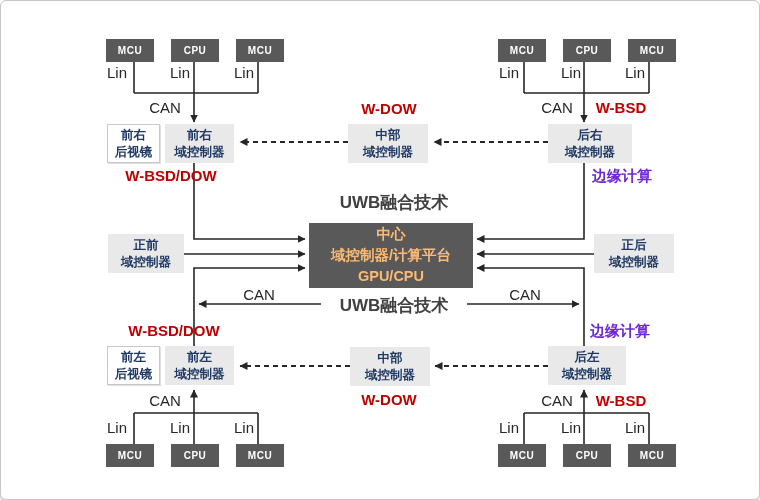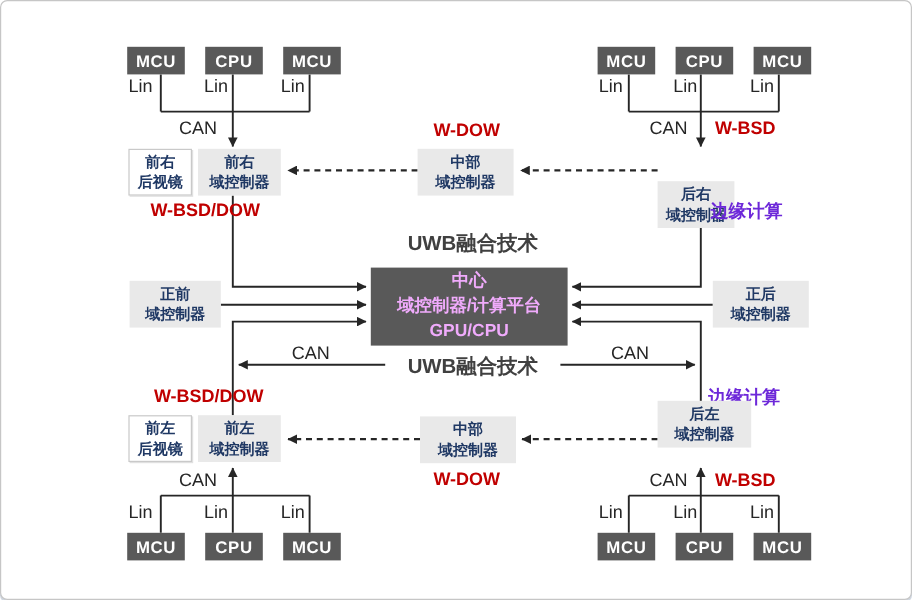--- a/index.html
+++ b/index.html
@@ -6,33 +6,33 @@
   body{font-family:"Liberation Sans","DejaVu Sans",sans-serif;}
   .canvas{
     position:relative;width:758px;height:498px;background:#ffffff;
     border:1px solid #c6c6c6;border-radius:6px;overflow:hidden;
     box-shadow:0 2px 0 rgba(120,140,170,0.35);
   }
   svg.wires{position:absolute;left:0;top:0;width:760px;height:500px;}
   .abs{position:absolute;box-sizing:border-box;}
   .darkbox{
     background:#595959;color:#ffffff;display:flex;align-items:center;justify-content:center;
-    font-size:14px;font-weight:700;letter-spacing:0.5px;
+    font-size:10px;font-weight:700;letter-spacing:0.5px;
   }
   .litebox{
     background:#e9e9e9;color:#1F3864;display:flex;flex-direction:column;align-items:center;justify-content:center;
     font-size:12.5px;font-weight:600;line-height:1.3;text-align:center;
   }
   .mirrorbox{
     background:#ffffff;border:1px solid #c9c9c9;color:#1F3864;display:flex;flex-direction:column;
     align-items:center;justify-content:center;font-size:12.5px;font-weight:600;line-height:1.3;text-align:center;
     box-shadow:1px 1px 0 #e0e0e0;
   }
   .centerbox{
-    background:#595959;color:#f0abfc;display:flex;flex-direction:column;align-items:center;justify-content:center;
+    background:#595959;color:#fdba74;display:flex;flex-direction:column;align-items:center;justify-content:center;
     font-size:14.5px;font-weight:600;line-height:1.45;text-align:center;
   }
   .lbl{font-size:15px;color:#262626;text-align:center;white-space:nowrap;}
   .red{color:#C00000;font-weight:600;}
   .navy{color:#6d28d9;font-weight:600;}
   .uwb{font-size:17px;color:#404040;font-weight:600;text-align:center;white-space:nowrap;}
 </style>
 </head>
 <body>
 
@@ -112,21 +112,21 @@
   </div>
   <div class="abs litebox" style="left:164px;top:123px;width:69px;height:39px;">
     <span>前右</span>
     <span>域控制器</span>
   </div>
   <div class="abs lbl red" style="left:352px;top:99px;width:72px;">W-DOW</div>
   <div class="abs litebox" style="left:347px;top:123px;width:80px;height:39px;">
     <span>中部</span>
     <span>域控制器</span>
   </div>
-  <div class="abs litebox" style="left:547px;top:123px;width:64px;height:39px;margin-top:27px;">
+  <div class="abs litebox" style="left:547px;top:123px;width:84px;height:39px;">
     <span>后右</span>
     <span>域控制器</span>
   </div>
   <div class="abs lbl red" style="left:114px;top:166px;width:112px;">W-BSD/DOW</div>
   <div class="abs lbl navy" style="left:588px;top:166px;width:66px;">边缘计算</div>
 
   <div class="abs uwb" style="left:320px;top:190px;width:146px;">UWB融合技术</div>
   <div class="abs centerbox" style="left:308px;top:222px;width:164px;height:65px;">
     <span>中心</span>
     <span>域控制器/计算平台</span>
@@ -152,21 +152,21 @@
   </div>
   <div class="abs litebox" style="left:164px;top:345px;width:69px;height:39px;">
     <span>前左</span>
     <span>域控制器</span>
   </div>
   <div class="abs litebox" style="left:349px;top:346px;width:80px;height:39px;">
     <span>中部</span>
     <span>域控制器</span>
   </div>
   <div class="abs lbl red" style="left:352px;top:390px;width:72px;">W-DOW</div>
-  <div class="abs litebox" style="left:547px;top:333px;width:78px;height:39px;">
+  <div class="abs litebox" style="left:547px;top:345px;width:78px;height:39px;">
     <span>后左</span>
     <span>域控制器</span>
   </div>
 
   <div class="abs lbl" style="left:140px;top:391px;width:48px;">CAN</div>
   <div class="abs lbl" style="left:100px;top:418px;width:32px;">Lin</div>
   <div class="abs lbl" style="left:163px;top:418px;width:32px;">Lin</div>
   <div class="abs lbl" style="left:227px;top:418px;width:32px;">Lin</div>
   <div class="abs darkbox" style="left:105px;top:443px;width:48px;height:23px;">
       <span>MCU</span>

